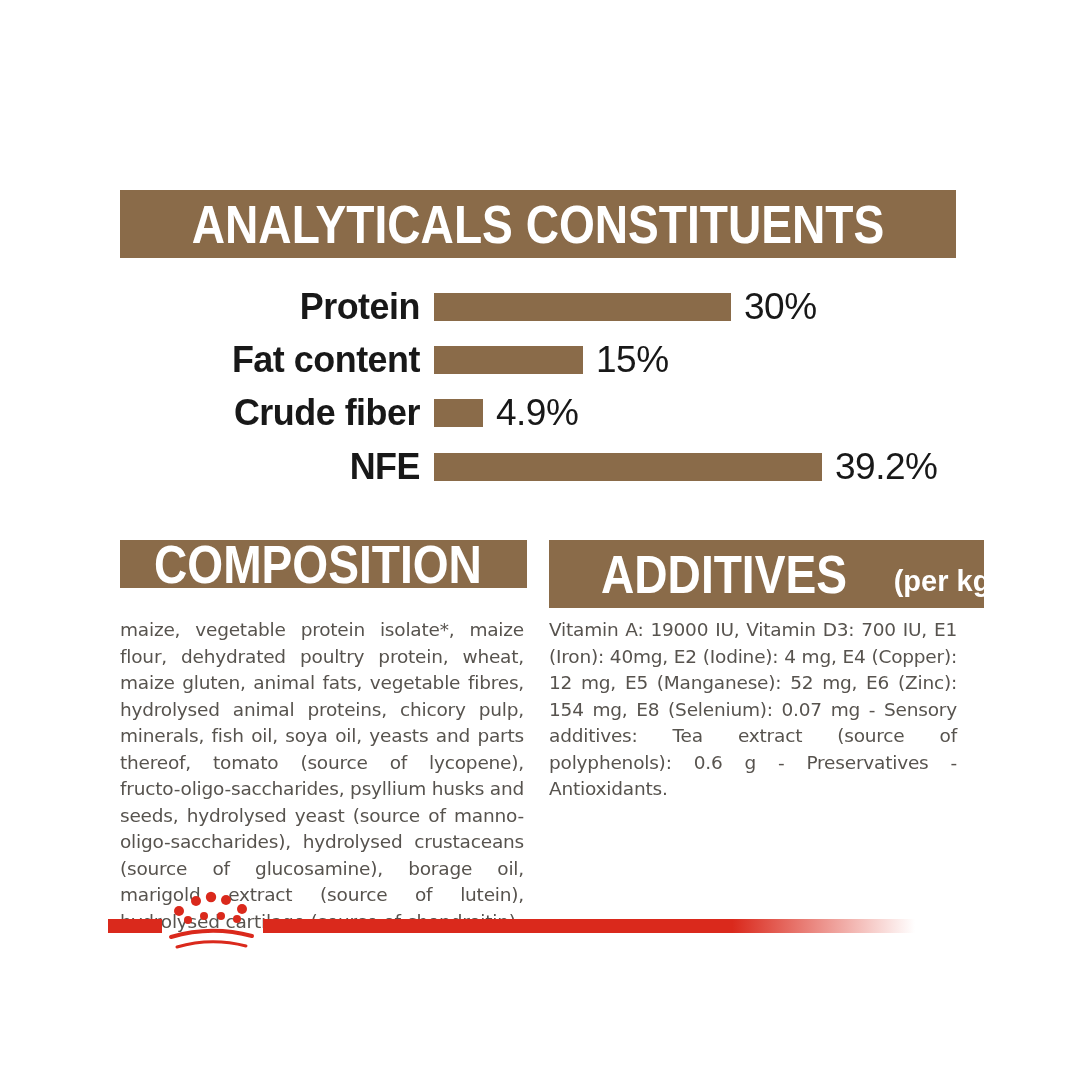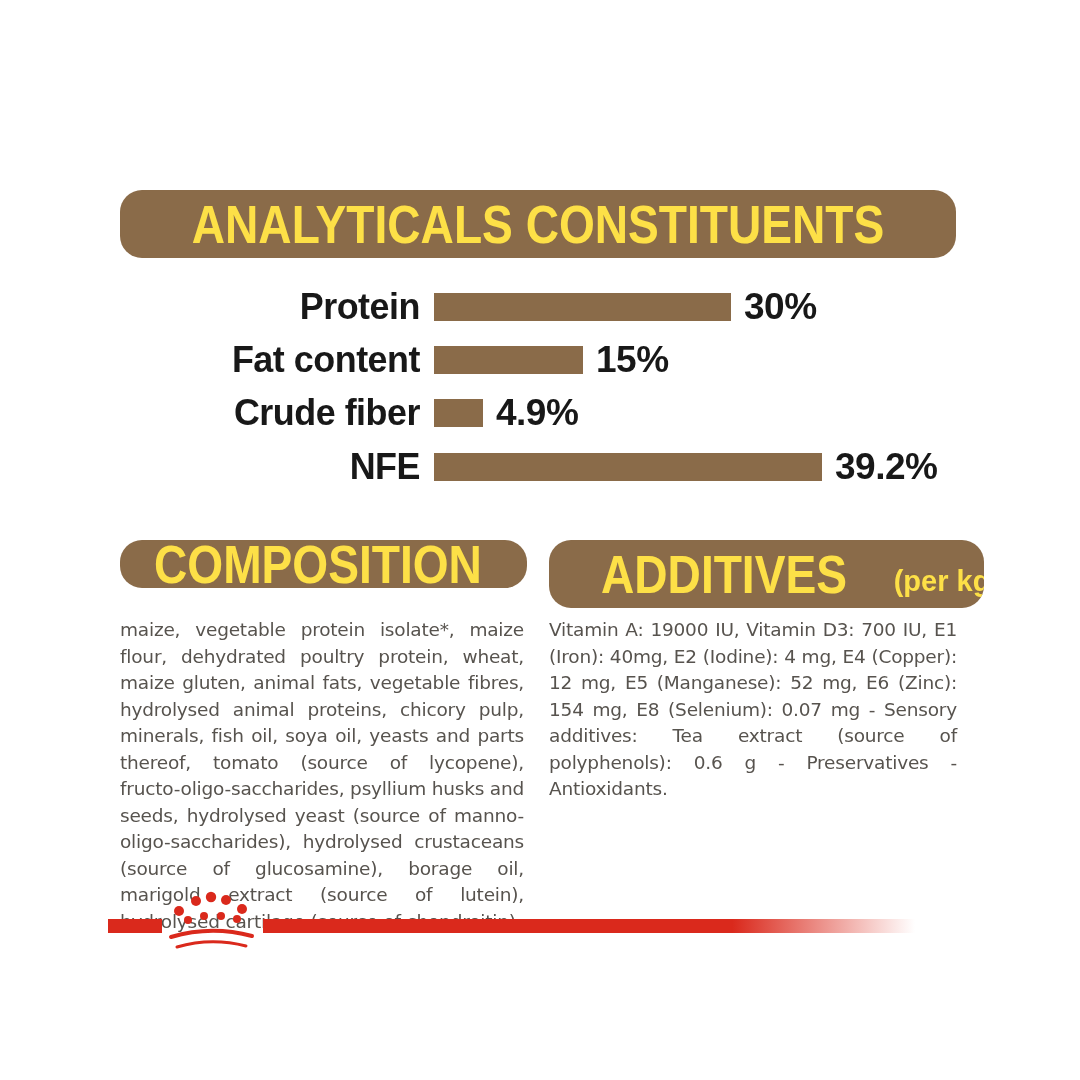--- a/index.html
+++ b/index.html
@@ -7,25 +7,24 @@
     position:relative;
     width:1080px;height:1080px;
     background:#ffffff;
     overflow:hidden;
     font-family:"Liberation Sans", sans-serif;
   }
   
   .banner{
     position:absolute;
     background:#8a6b49;
-    color:#fde047;
+    color:#ffffff;
     display:flex;
     align-items:center;
     overflow:hidden;
-    border-radius:22px;
   }
   .banner-main{
     left:120px;top:190px;width:836px;height:68px;
     justify-content:center;
   }
   .banner-comp{
     left:120px;top:540px;width:407px;height:48px;
     justify-content:flex-start;padding-left:0;
   }
   .banner-add{
@@ -69,21 +68,21 @@
     color:#181818;
     transform:scaleX(0.97);
     transform-origin:right;
   }
   .chart-bar{
     height:28px;
     margin-left:14px;
     background:#8a6b49;
   }
   .chart-value{
-    font-weight:bold;
+    font-weight:normal;
     font-size:37px;
     letter-spacing:-0.5px;
     color:#181818;
     margin-left:13px;
     white-space:nowrap;
   }
   
   .bodytext{
     position:absolute;
     top:617px;

